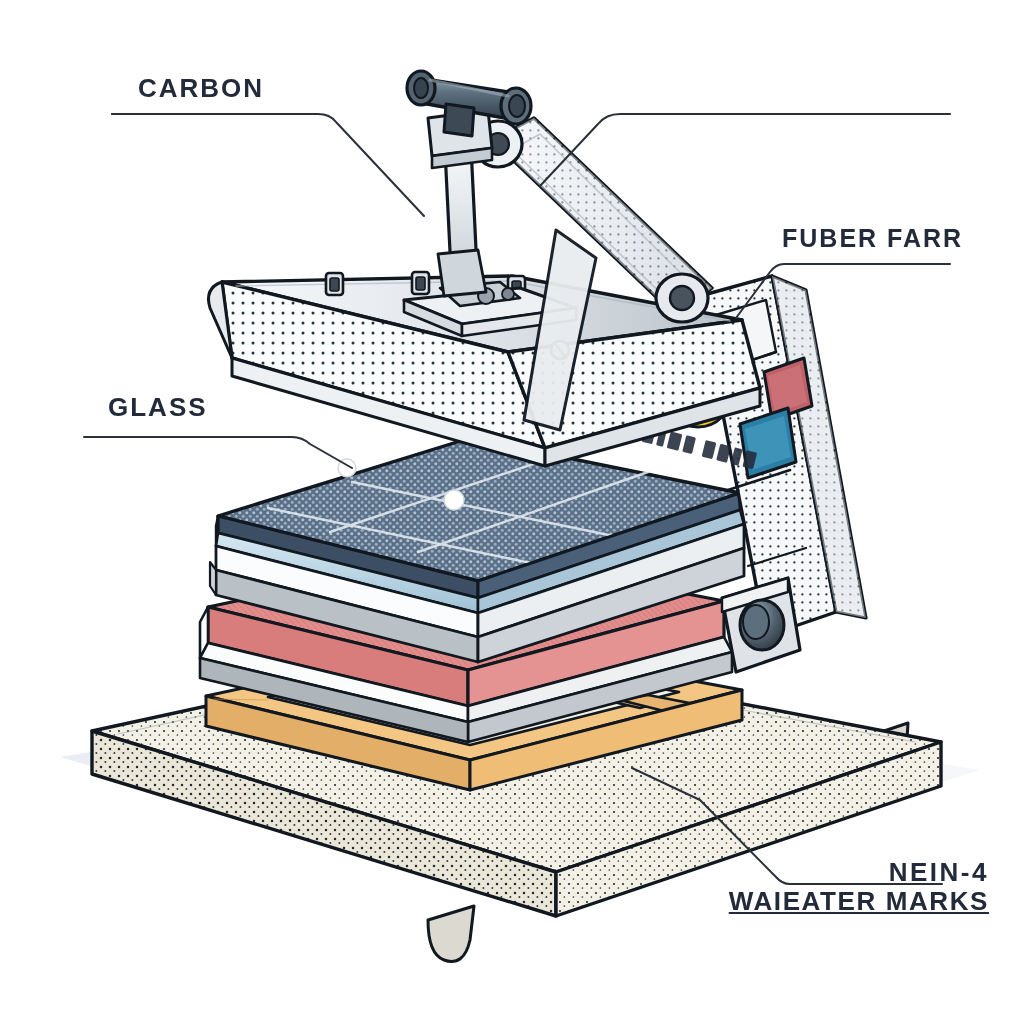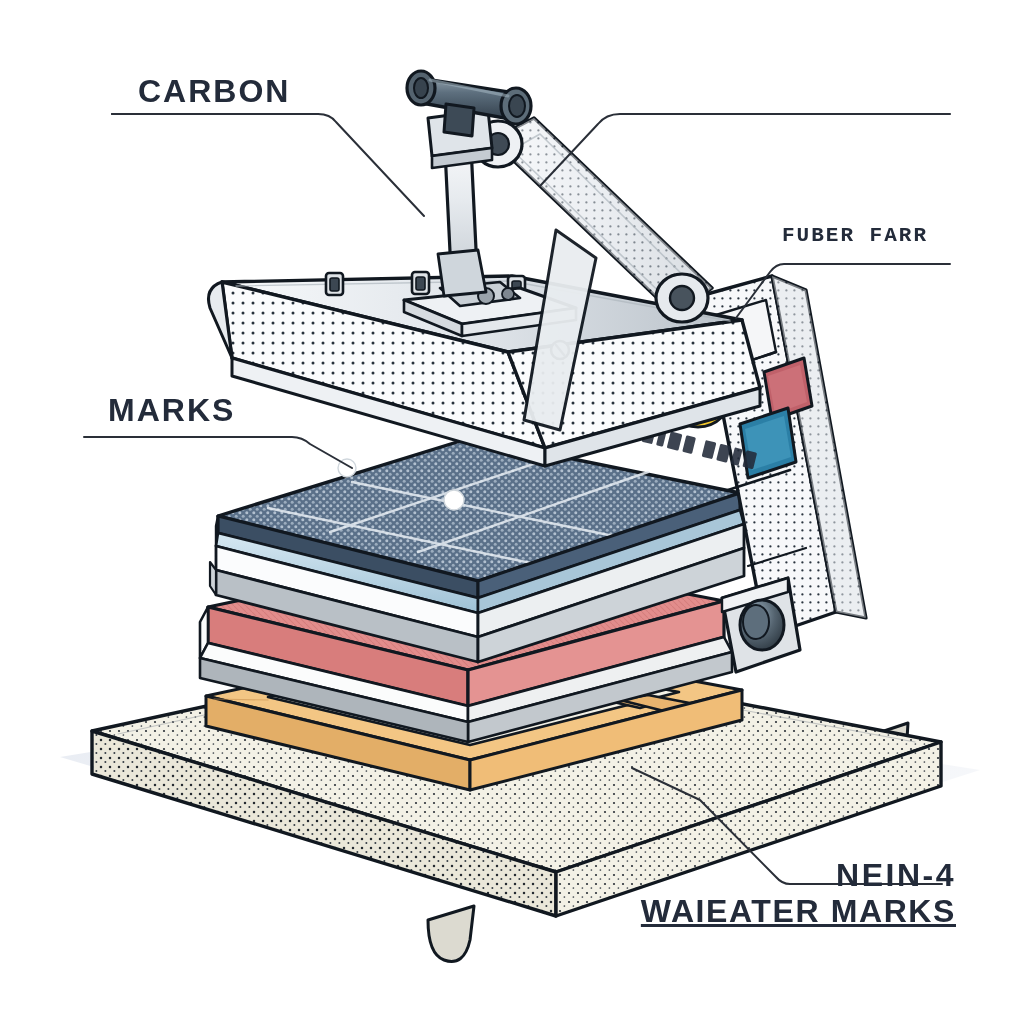--- a/index.html
+++ b/index.html
@@ -10,31 +10,31 @@
   }
   #stage{position:absolute;inset:0;width:1024px;height:1024px;}
   svg#scene{position:absolute;left:0;top:0;width:1024px;height:1024px;display:block;}
 
   .lbl{
     position:absolute;
     color:#232b3a;
     font-weight:700;
     letter-spacing:2.0px;
     white-space:nowrap;
-    font-size:32px;
+    font-size:26px;
     line-height:1.12;
     -webkit-font-smoothing:antialiased;
   }
-  .lbl.sm{font-size:21px;font-family:Liberation Mono, monospace;}
+  .lbl.sm{font-size:25px;}
   .lbl.two{text-align:right;}
   #lbl-carbon{left:138px;top:74px;}
   #lbl-carrofte{left:672px;top:74px;}
   #lbl-fuber{left:782px;top:224px;}
   #lbl-glass{left:108px;top:393px;}
-  #lbl-waiea{left:640px;top:858px;width:316px;}
+  #lbl-waiea{left:673px;top:858px;width:316px;}
   #lbl-waiea .l1{display:block;letter-spacing:2.5px;}
   #lbl-waiea .l2{display:block;letter-spacing:1.6px;text-decoration:underline;}
 </style>
 </head>
 <body>
 
 <div id="stage">
 
 <svg id="scene" viewBox="0 0 1024 1024" aria-hidden="true">
   <defs>
@@ -322,19 +322,19 @@
       <path d="M950 264 L784 264 Q776 264 770 272 L736 318"></path>
       <path d="M84 437 L292 437 Q302 437 310 444 L352 468"></path>
       <path d="M942 884 L790 884 Q782 884 776 877 L700 800 L632 768"></path>
     </g>
 
   </g>
 </svg>
 
 <div class="lbl" id="lbl-carbon">CARBON</div>
 <div class="lbl sm" id="lbl-fuber">FUBER FARR</div>
-<div class="lbl" id="lbl-glass">MARKS</div>
+<div class="lbl" id="lbl-glass">GLASS</div>
 <div class="lbl two" id="lbl-waiea">
   <span class="l1">NEIN-4</span>
   <span class="l2">WAIEATER MARKS</span>
 </div>
 
 </div>
 
 </body></html>

